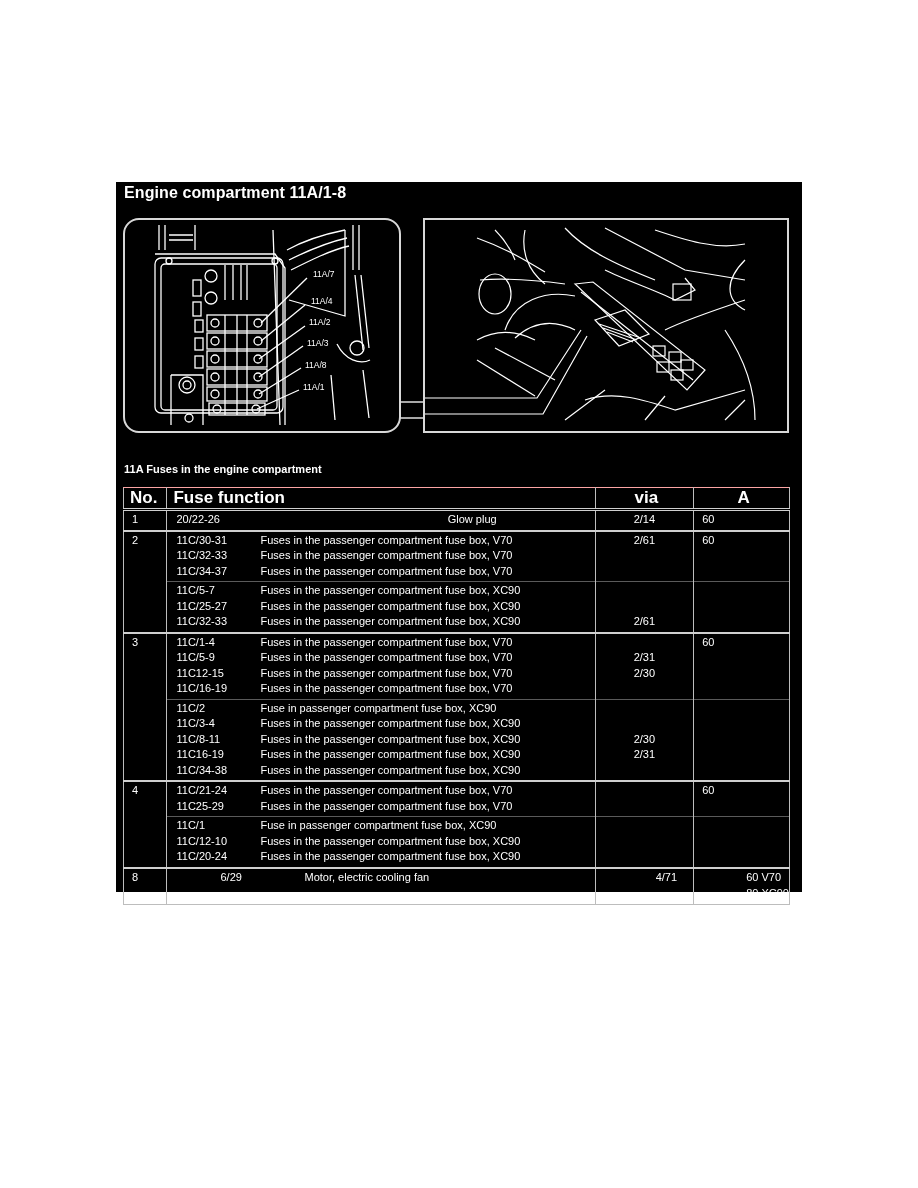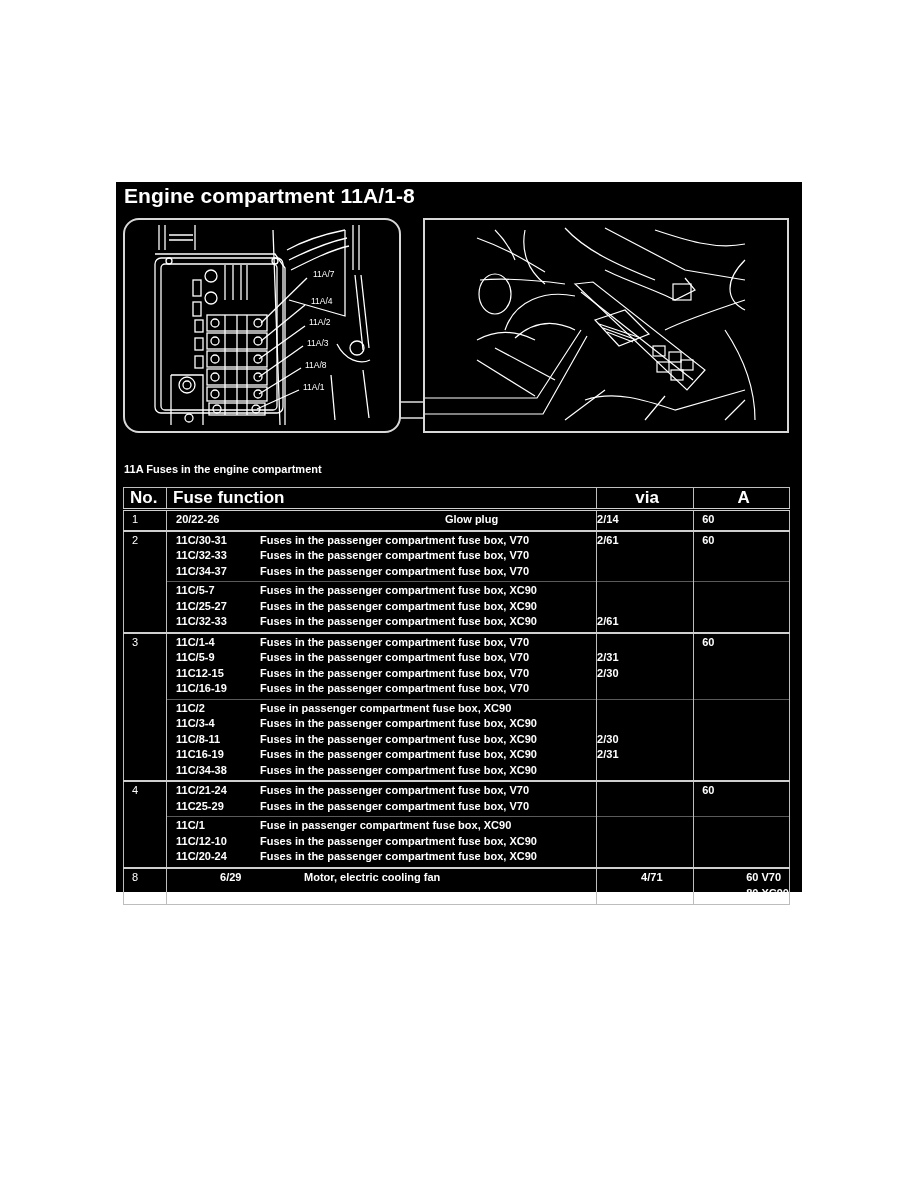--- a/index.html
+++ b/index.html
@@ -1,42 +1,42 @@
 <!DOCTYPE html>
 <html><head>
   <meta charset="utf-8">
   <style>
     html, body { margin: 0; padding: 0; background: #ffffff; }
     body { width: 918px; height: 1188px; position: relative; overflow: hidden; font-family: "Liberation Sans", sans-serif; }
     .panel { position: absolute; left: 116px; top: 182px; width: 686px; height: 710px; background: #000; color: #fff; }
-    .title { position: absolute; left: 8px; top: 2px; font-size: 21px; font-weight: bold; letter-spacing: 0.1px; color: #fff; }
+    .title { position: absolute; left: 8px; top: 2px; font-size: 16px; font-weight: bold; letter-spacing: 0.1px; color: #fff; }
     .imgbox { position: absolute; top: 36px; height: 215px; border: 2px solid #d8d8d8; box-sizing: border-box; background: #000; overflow: hidden; }
     .imgbox.left { left: 7px; width: 278px; border-radius: 16px; }
     .imgbox.right { left: 307px; width: 366px; }
     .imgbox svg { position: absolute; left: 0; top: 0; }
     .connector { position: absolute; left: 284px; top: 218px; width: 24px; height: 20px; }
     .subtitle { position: absolute; left: 8px; top: 281px; font-size: 11px; font-weight: bold; color: #fff; }
     table.fuses { position: absolute; left: 7px; top: 305px; width: 667px; border-collapse: collapse; font-size: 11px; color: #fff; }
     table.fuses th, table.fuses td { border-left: 1px solid #bdbdbd; border-right: 1px solid #bdbdbd; padding: 0; vertical-align: top; }
     table.fuses th { font-size: 17px; font-weight: bold; height: 20px; text-align: left; padding-left: 6px; border-top: 1px solid #fca5a5; border-bottom: 3px double #d0d0d0; vertical-align: middle; }
     table.fuses th.c-via, table.fuses th.c-a { text-align: center; padding-left: 4px; }
     table.fuses tbody tr.group td { border-bottom: 2px solid #cfcfcf; }
     table.fuses tbody tr.group:last-child td { border-bottom: 1px solid #bdbdbd; padding-left: 44px; }
     .c-no { width: 40px; }
     .c-fn { width: 450px; }
     .c-via { width: 106px; }
     .c-a { width: 69px; }
     td.no { padding: 2px 0 0 8px !important; }
     .sub { border-top: 1px solid #5a5a5a; }
     .sub:first-child { border-top: none; }
     .line { height: 15.5px; line-height: 15.5px; white-space: nowrap; }
-    .fn-sub { padding: 1px 0 2px 0; font-weight: bold; }
+    .fn-sub { padding: 1px 0 2px 0; }
     .ref { display: inline-block; width: 84px; padding-left: 9px; }
     .desc { display: inline-block; }
-    .via-cell .line { text-align: left; }
+    .via-cell .line { text-align: center; }
     .a-cell .line { padding-left: 8px; }
     .glow { float: right; padding-right: 98px; }
   </style>
 </head>
 <body>
 
 <div class="panel">
   <div class="title">Engine compartment 11A/1-8</div>
 
   <div class="imgbox left">

